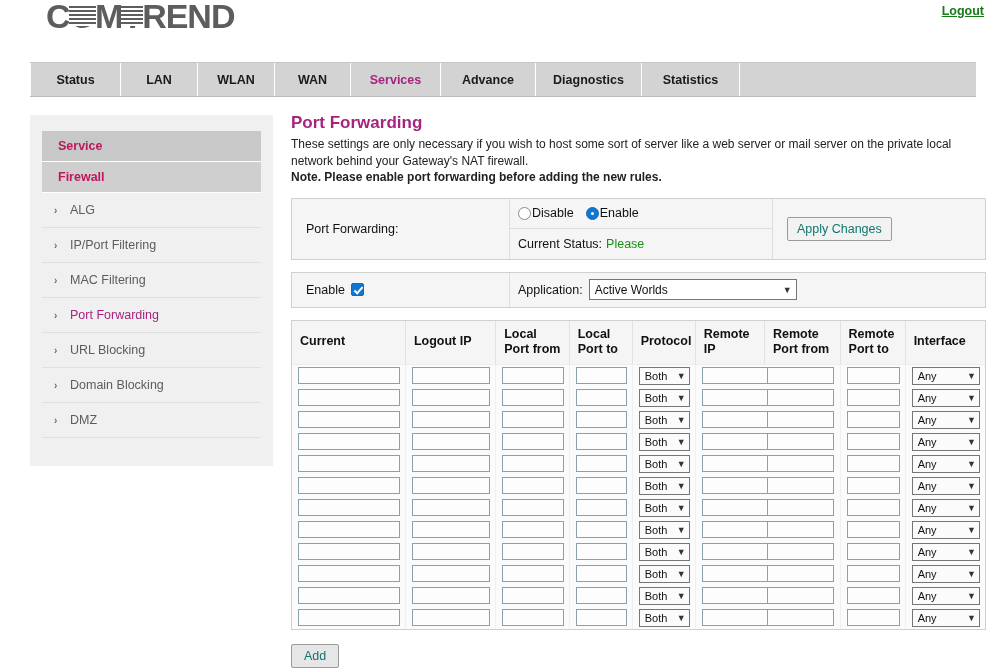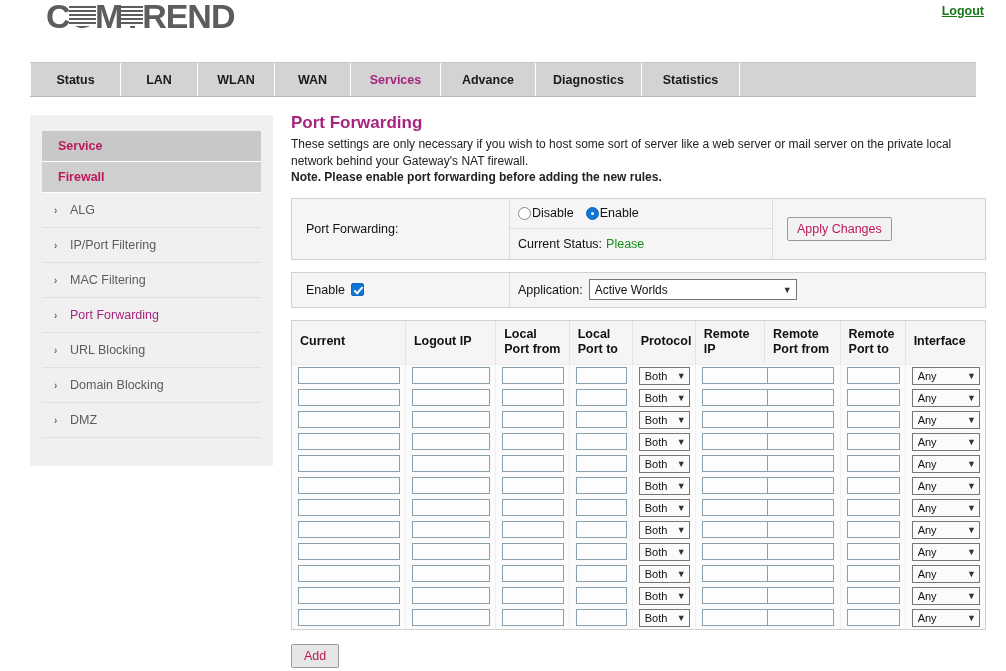--- a/index.html
+++ b/index.html
@@ -191,21 +191,21 @@
     width: 212px;
     display: flex; align-items: center;
     padding-left: 14px;
   }
   .btn {
     background: #f2f2f2;
     border: 1px solid #9a9a9a;
     border-radius: 2px;
     font-family: "Liberation Sans", sans-serif;
     font-size: 12.5px;
-    color: #be185d;
+    color: #0f766e;
     padding: 4px 9px;
     cursor: pointer;
   }
 
   
   #app-panel { display: flex; align-items: stretch; height: 36px; }
   #app-enable-cell {
     width: 218px;
     display: flex; align-items: center;
     padding-left: 14px;

